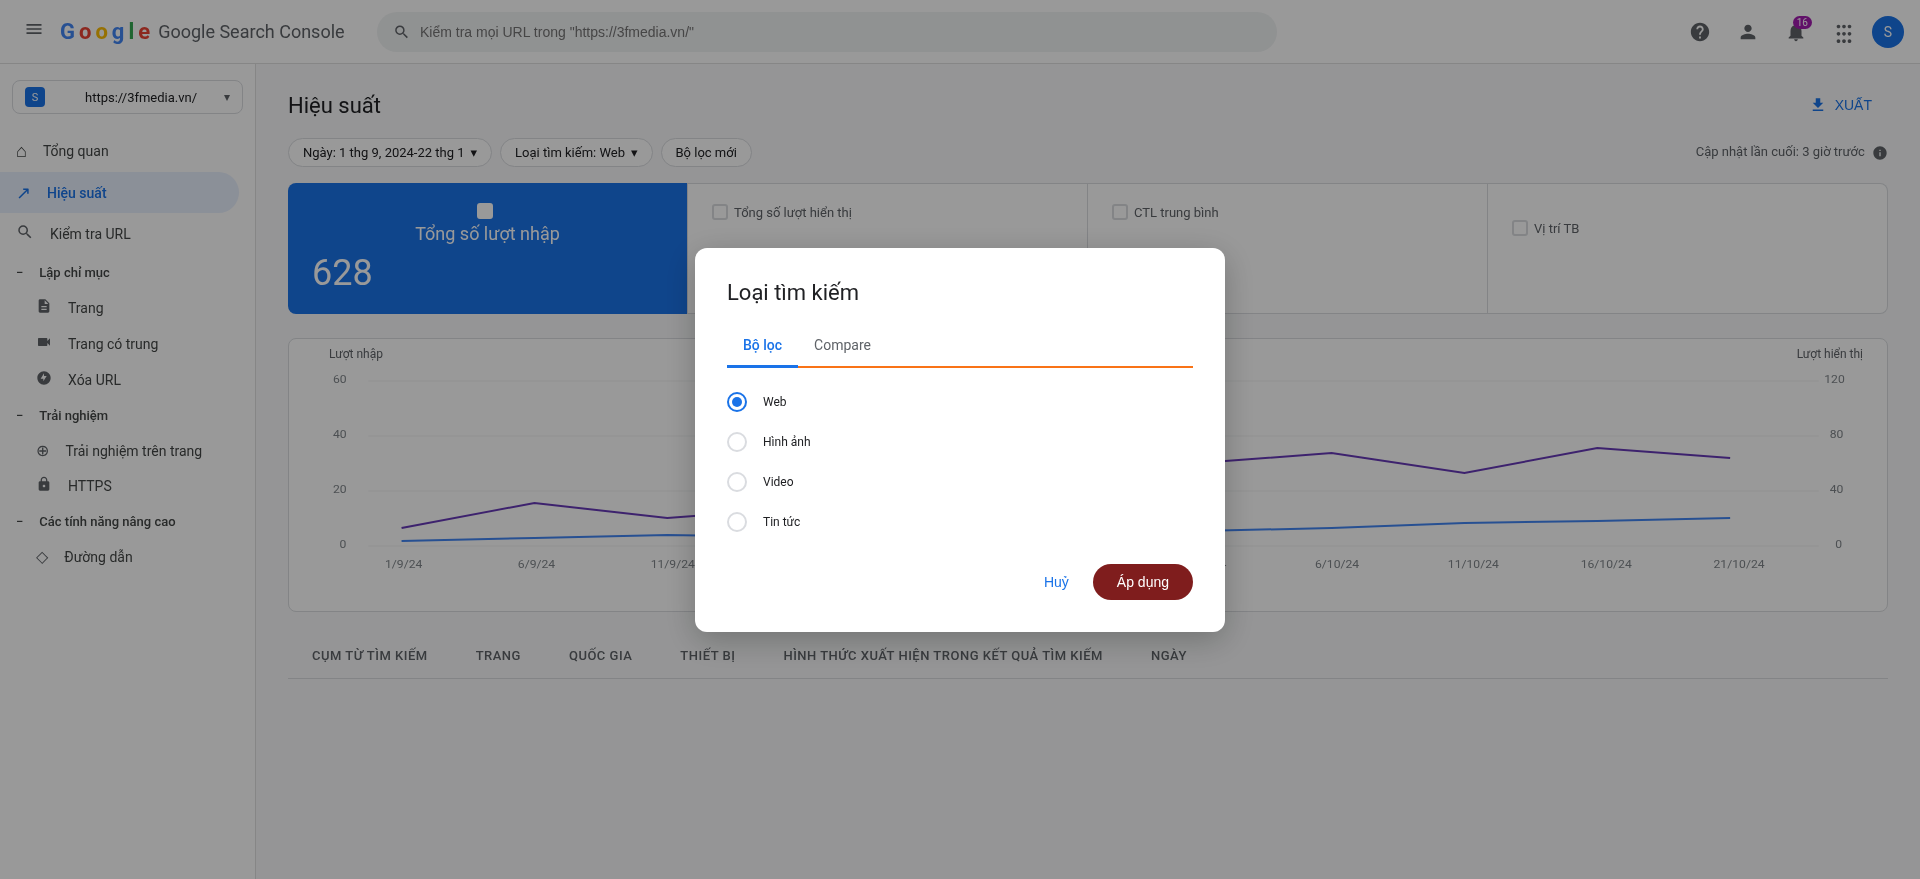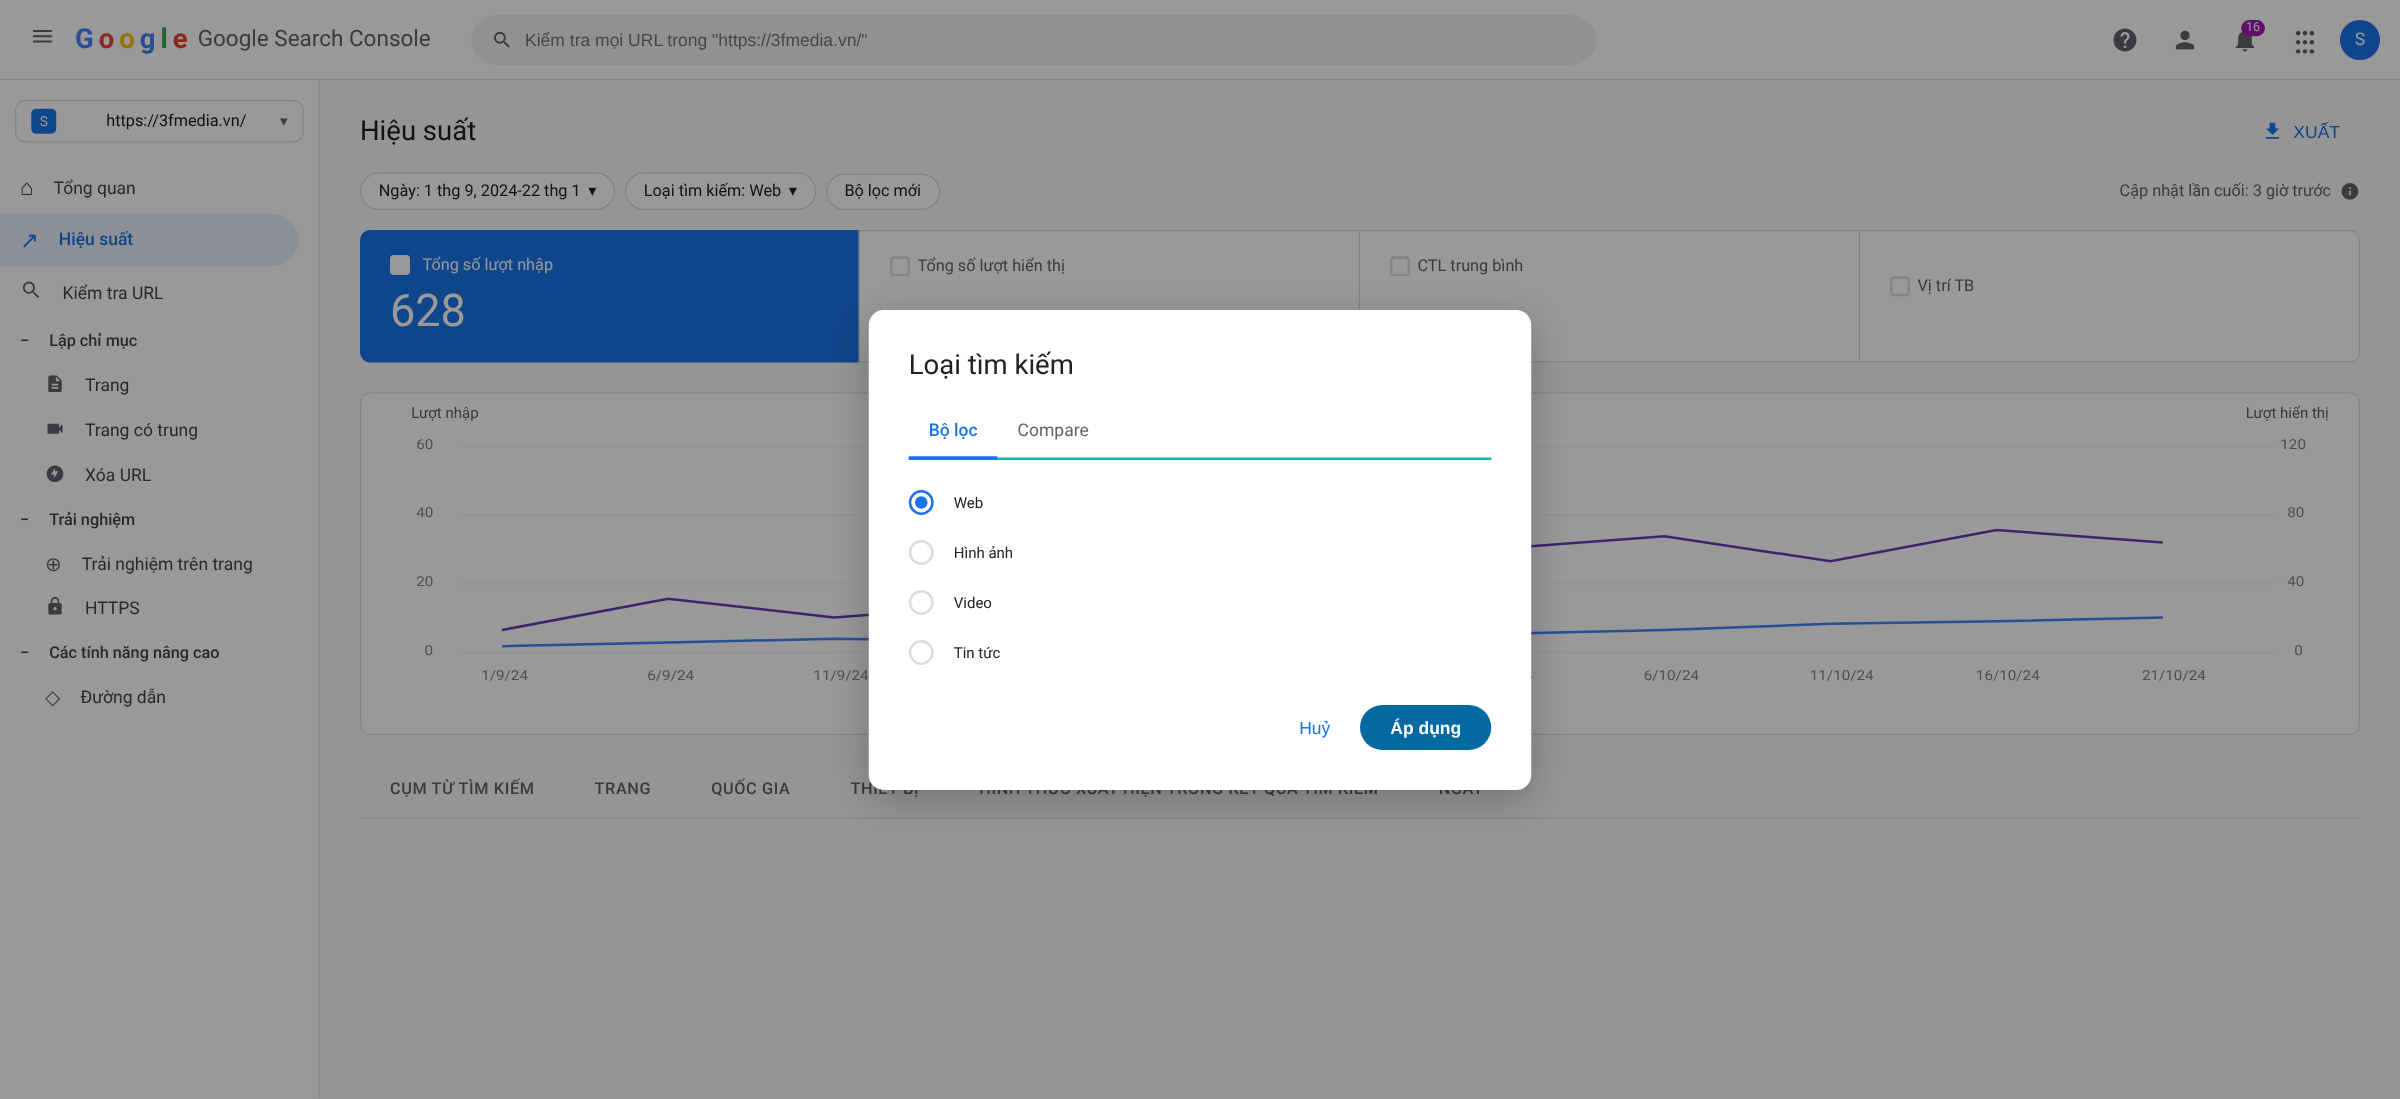--- a/index.html
+++ b/index.html
@@ -87,21 +87,21 @@
     }
 
     .last-updated { font-size: 13px; color: #5f6368; margin-left: auto; }
 
     
     .stats-row { display: flex; gap: 0; margin-bottom: 24px; }
     .stat-card {
       flex: 1; background: #1a73e8; color: #fff; padding: 20px 24px; border-radius: 8px 0 0 8px;
     }
     .stat-card:not(:first-child) { background: #fff; color: #202124; border: 1px solid #dadce0; border-radius: 0; }
-    .stat-label { font-size: 13px; display: flex; align-items: center; gap: 4px; }
+    .stat-label { font-size: 18px; display: flex; align-items: center; gap: 4px; flex-direction: column; }
     .stat-value { font-size: 36px; font-weight: 400; margin-top: 8px; }
 
     
     .chart-area { background: #fff; border: 1px solid #dadce0; border-radius: 8px; padding: 24px; min-height: 260px; position: relative; margin-bottom: 24px; }
 
     
     .bottom-tabs { display: flex; gap: 0; border-bottom: 1px solid #dadce0; margin-bottom: 0; }
     .bottom-tab {
       padding: 12px 24px; font-size: 13px; color: #5f6368; cursor: pointer;
       border-bottom: 3px solid transparent; font-weight: 500; letter-spacing: 0.5px;
@@ -112,21 +112,21 @@
       position: fixed; top: 0; left: 0; width: 100%; height: 100%;
       background: rgba(0,0,0,0.4); z-index: 100; display: flex; align-items: center; justify-content: center;
     }
 
     
     .modal {
       background: #fff; border-radius: 12px; width: 530px; padding: 32px;
       box-shadow: 0 8px 32px rgba(0,0,0,0.24); position: relative; z-index: 101;
     }
     .modal-title { font-size: 22px; font-weight: 400; color: #202124; margin-bottom: 24px; }
-    .modal-tabs { display: flex; gap: 0; border-bottom: 2px solid #14b8a6; margin-bottom: 24px; }
+    .modal-tabs { display: flex; gap: 0; border-bottom: 2px solid #f97316; margin-bottom: 24px; }
     .modal-tab {
       padding: 8px 16px 12px; font-size: 14px; color: #5f6368;
       cursor: pointer; border-bottom: 3px solid transparent; margin-bottom: -2px;
     }
     .modal-tab.active { color: #1a73e8; border-bottom-color: #1a73e8; font-weight: 500; }
 
     .radio-group { display: flex; flex-direction: column; gap: 20px; margin-bottom: 32px; }
     .radio-item { display: flex; align-items: center; gap: 16px; cursor: pointer; }
     .radio-circle {
       width: 20px; height: 20px; border-radius: 50%; border: 2px solid #dadce0;
@@ -135,22 +135,22 @@
     .radio-circle.selected { border-color: #1a73e8; }
     .radio-inner { width: 10px; height: 10px; border-radius: 50%; background: #1a73e8; }
     .radio-label { font-size: 12px; color: #202124; }
 
     .modal-actions { display: flex; justify-content: flex-end; gap: 8px; align-items: center; }
     .btn-cancel {
       padding: 8px 16px; border: none; background: transparent;
       color: #1a73e8; font-size: 14px; font-weight: 500; cursor: pointer; border-radius: 4px;
     }
     .btn-apply {
-      padding: 10px 24px; border: none; background: #0369a1;
-      color: #fff; font-size: 14px; font-weight: 700; cursor: pointer; border-radius: 24px;
+      padding: 10px 24px; border: none; background: #7f1d1d;
+      color: #fff; font-size: 14px; font-weight: 400; cursor: pointer; border-radius: 24px;
     }
 
     
     ::-webkit-scrollbar { width: 8px; }
     ::-webkit-scrollbar-track { background: transparent; }
     ::-webkit-scrollbar-thumb { background: #dadce0; border-radius: 4px; }
 
     
     .chart-svg { width: 100%; height: 220px; }
     .y-axis-label { font-size: 11px; fill: #80868b; }

